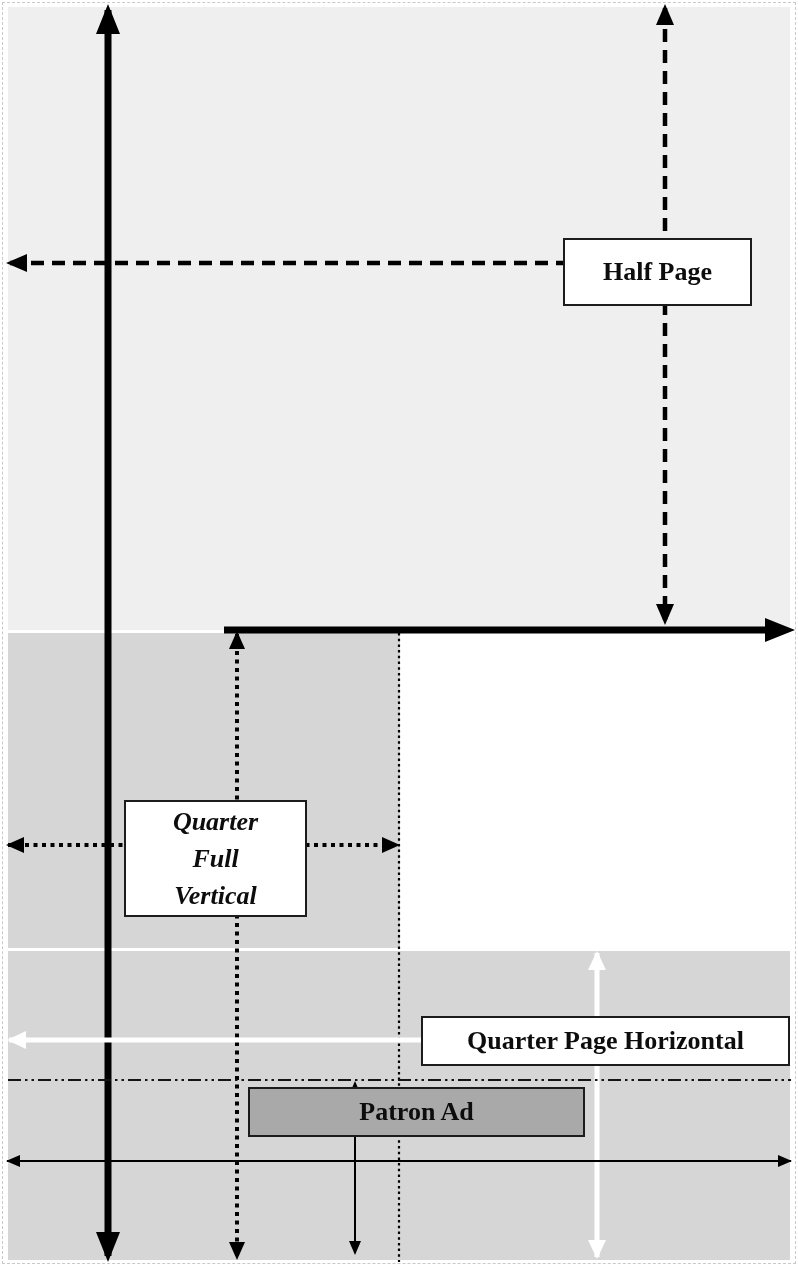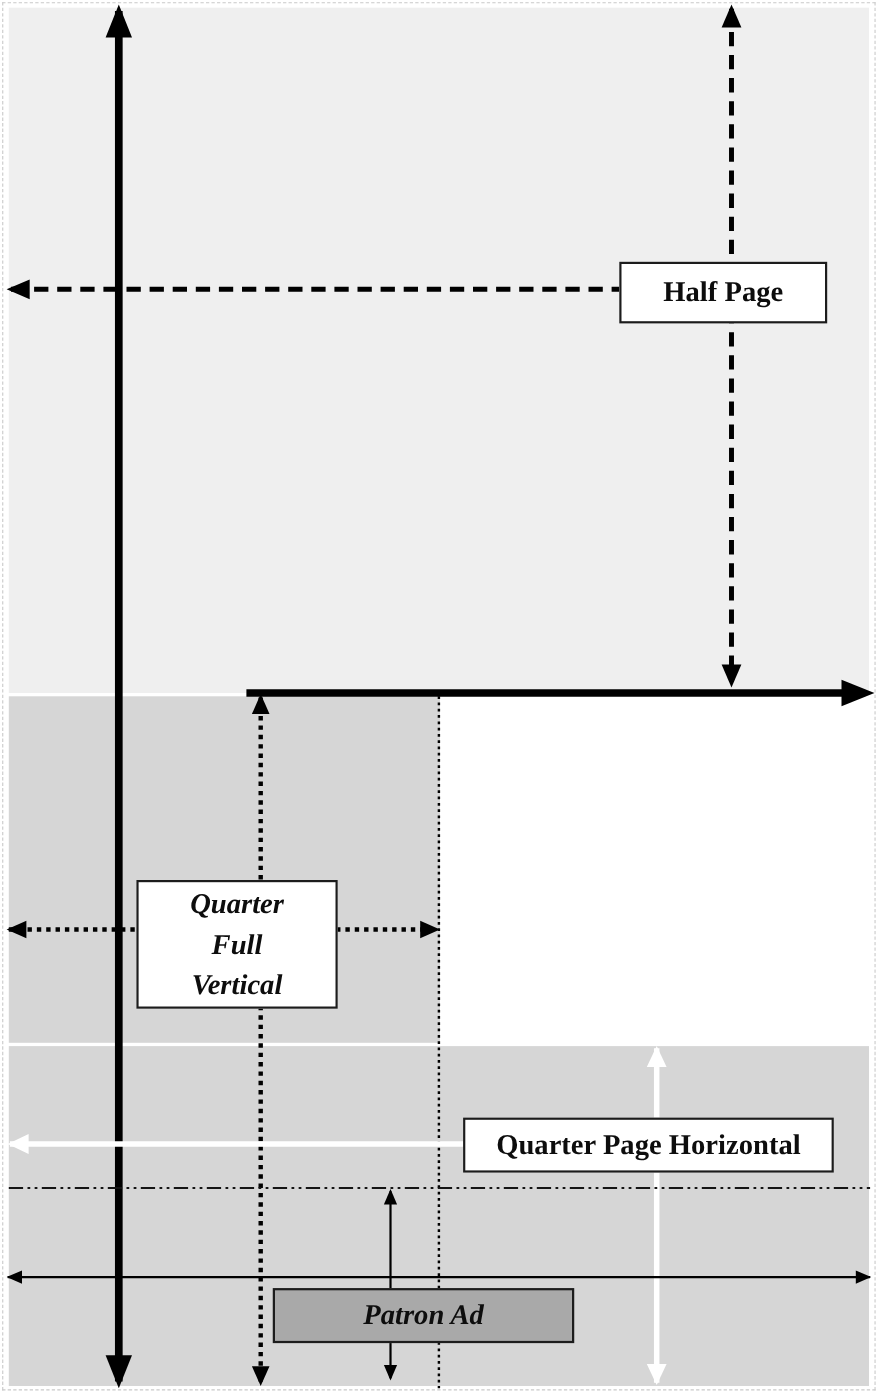--- a/index.html
+++ b/index.html
@@ -47,24 +47,24 @@
     display: flex;
     align-items: center;
     justify-content: center;
     text-align: center;
     font-weight: bold;
     font-size: 26px;
     color: #0d0d0d;
     box-sizing: border-box;
   }
   .label-full-page    { left: 7px;   top: 607px;  width: 217px; height: 51px; }
-  .label-half-page    { left: 563px; top: 238px;  width: 189px; height: 56px; }
+  .label-half-page    { left: 563px; top: 238px;  width: 189px; height: 68px; }
   .label-qpv          { left: 124px; top: 800px;  width: 183px; height: 117px; flex-direction: column; line-height: 37px; font-style: italic; }
-  .label-qph          { left: 421px; top: 1016px; width: 337px; height: 50px; }
-  .label-patron       { left: 248px; top: 1171px; width: 274px; height: 50px; background: #a9a9a9; border-color: #1c1c1c; font-style: italic; }
+  .label-qph          { left: 421px; top: 1016px; width: 369px; height: 50px; }
+  .label-patron       { left: 248px; top: 1087px; width: 337px; height: 50px; background: #a9a9a9; border-color: #1c1c1c; }
   .label-box span { display: block; }
 </style>
 </head>
 <body>
 
 <div class="page">
 
   <div class="region region-top"></div>
   <div class="region region-mid-left"></div>
   <div class="region region-mid-right"></div>

